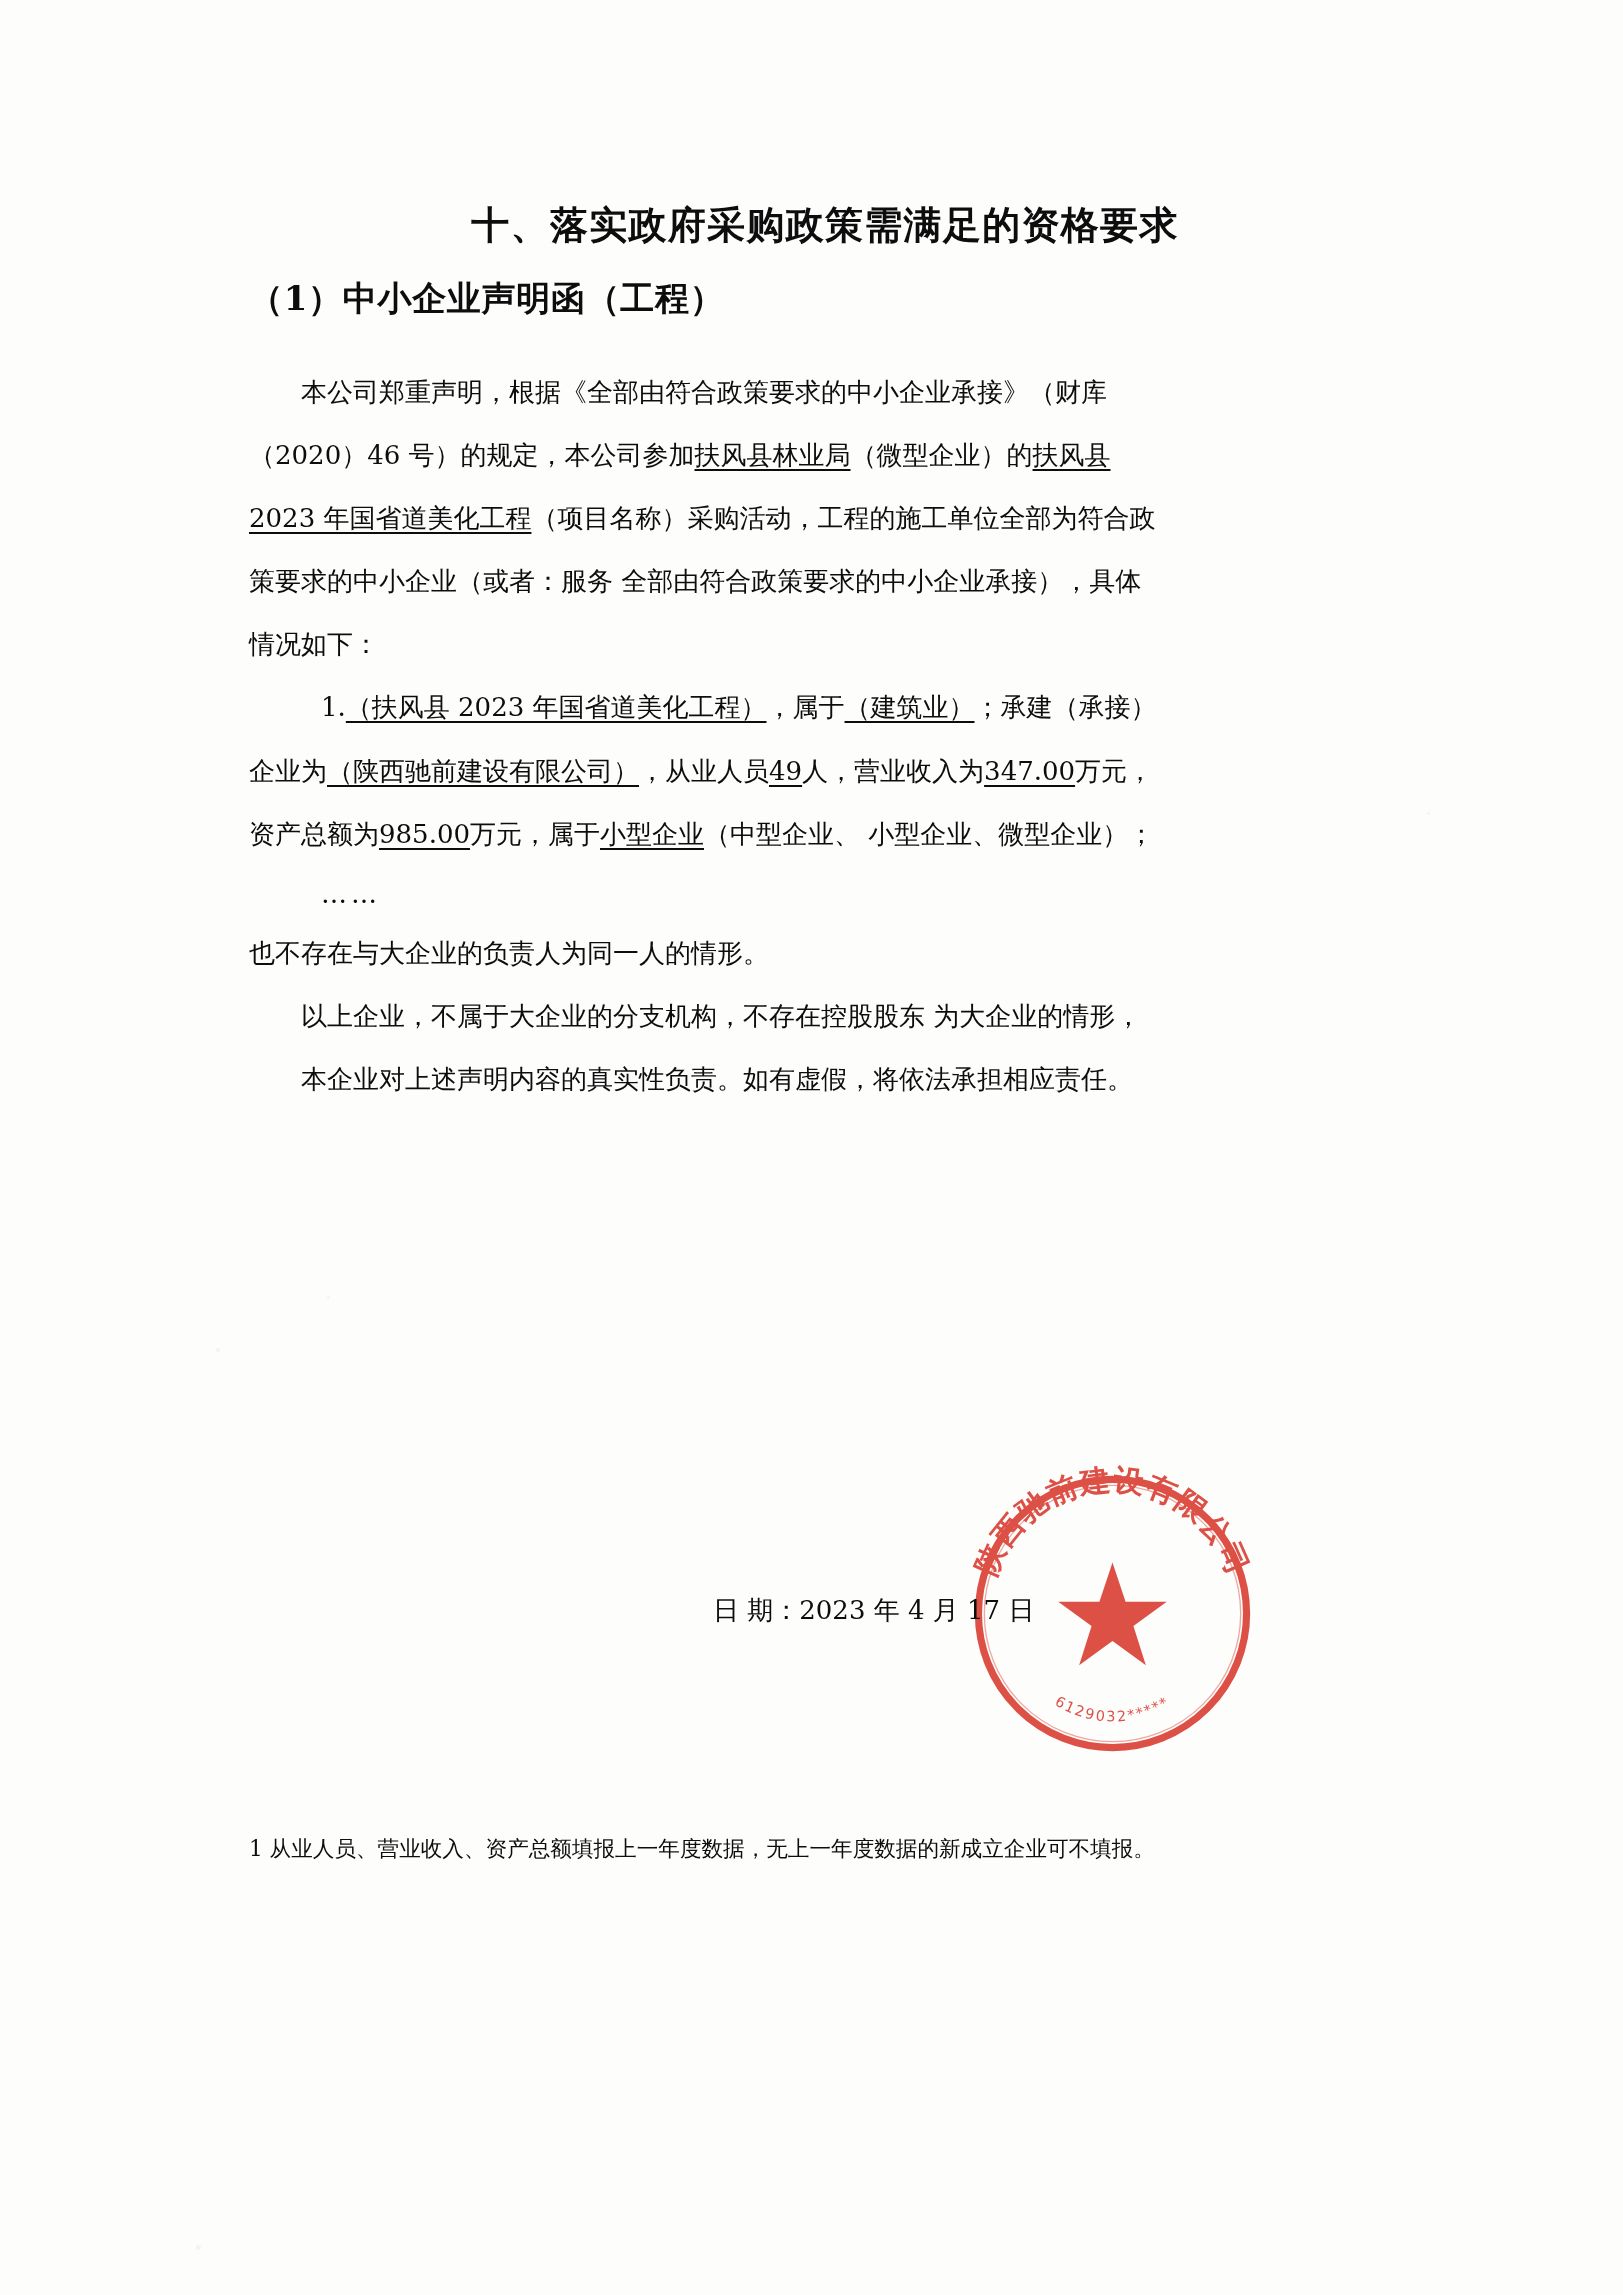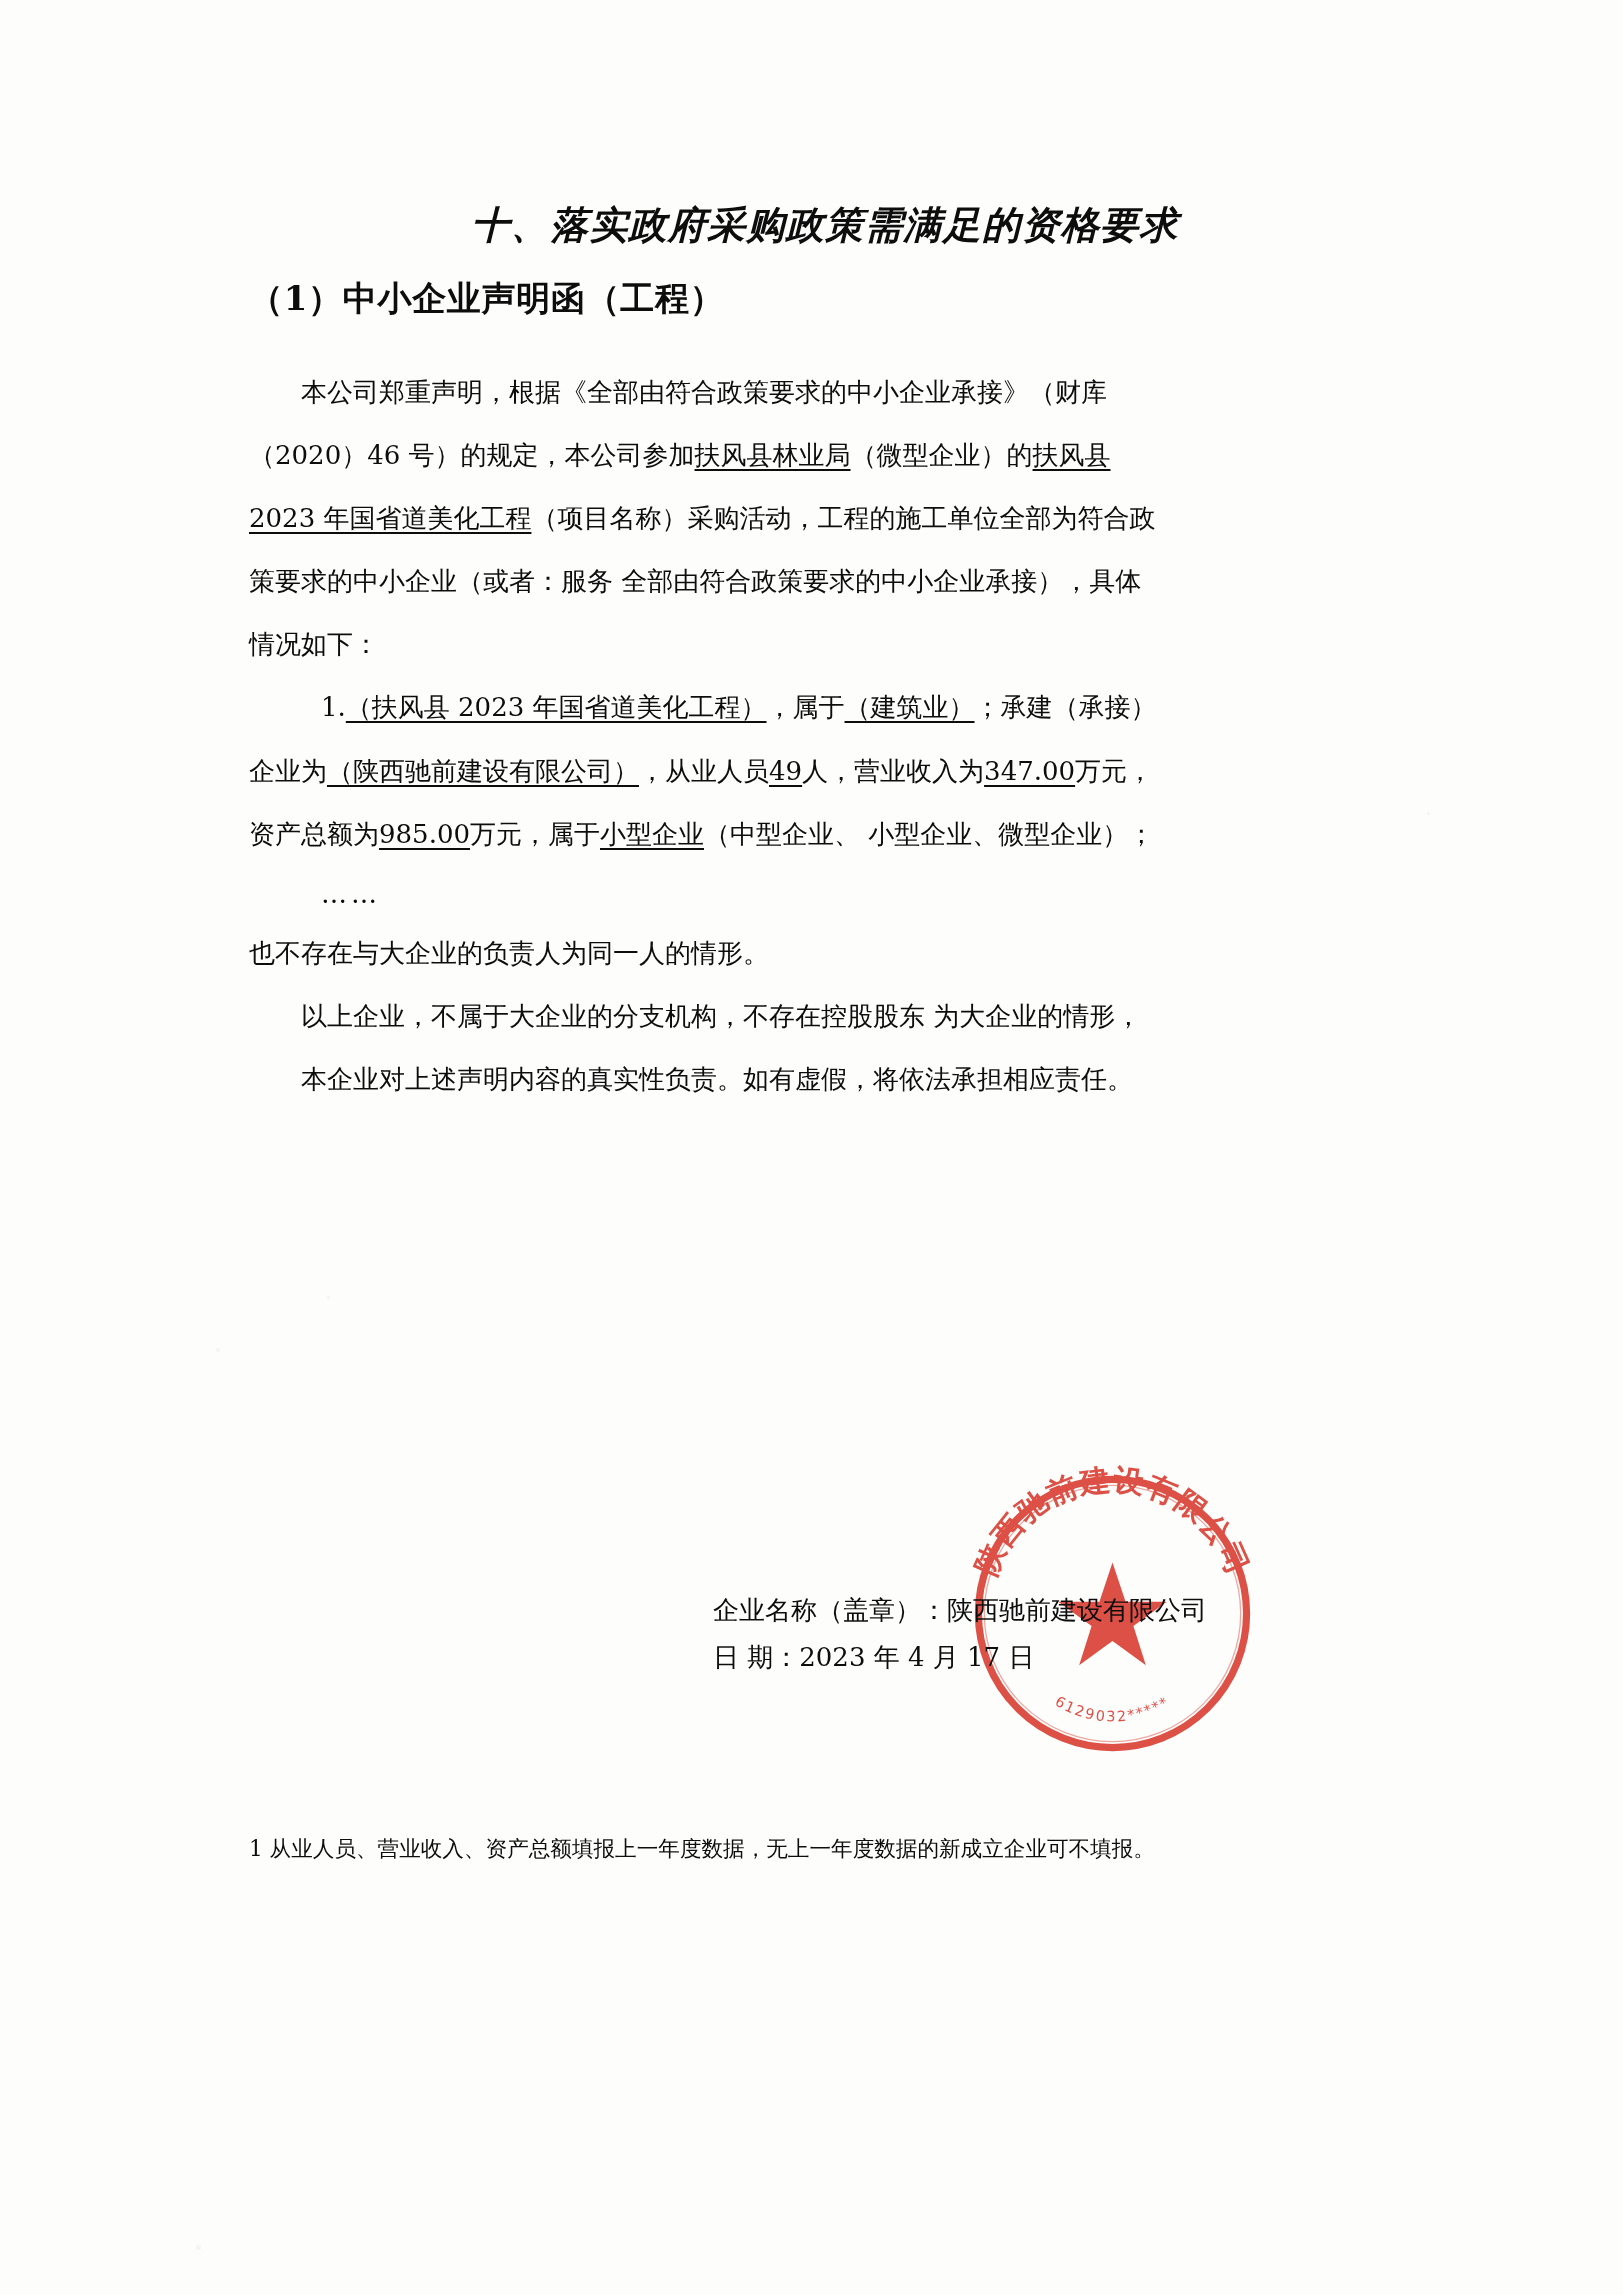--- a/index.html
+++ b/index.html
@@ -28,21 +28,20 @@
     top: 196px;
     width: 1152px;
   }
   .title-main {
     text-align: center;
     font-size: 38px;
     font-weight: bold;
     letter-spacing: 1.3px;
     line-height: 1.5;
     margin: 0 0 19.6px 0;
-    font-style: italic;
   }
   .title-sub {
     text-align: left;
     font-size: 34px;
     font-weight: bold;
     letter-spacing: 0.7px;
     line-height: 1.5;
     margin: 0 0 39px 0;
   }
   .para {
@@ -195,23 +194,20 @@
         <textPath href="#ringPath" startOffset="50%" text-anchor="middle">陕西驰前建设有限公司</textPath>
       </text>
       <text class="seal-bottom-code">
         <textPath href="#bottomPath" startOffset="50%" text-anchor="middle">6129032*****</textPath>
       </text>
     </svg>
   </div>
 
   <div class="sign-block">
     <div class="sign-row">
-      <span>企业名称（盖章）：</span><span>陕西驰前建设有限公司</span>
-    </div>
-    <div class="sign-row">
       <span>日 期：</span><span>2023 年 4 月 17 日</span>
     </div>
   </div>
 
   <div class="footnote">1 从业人员、营业收入、资产总额填报上一年度数据，无上一年度数据的新成立企业可不填报。</div>
 
 </div>
 
 
 </body></html>

